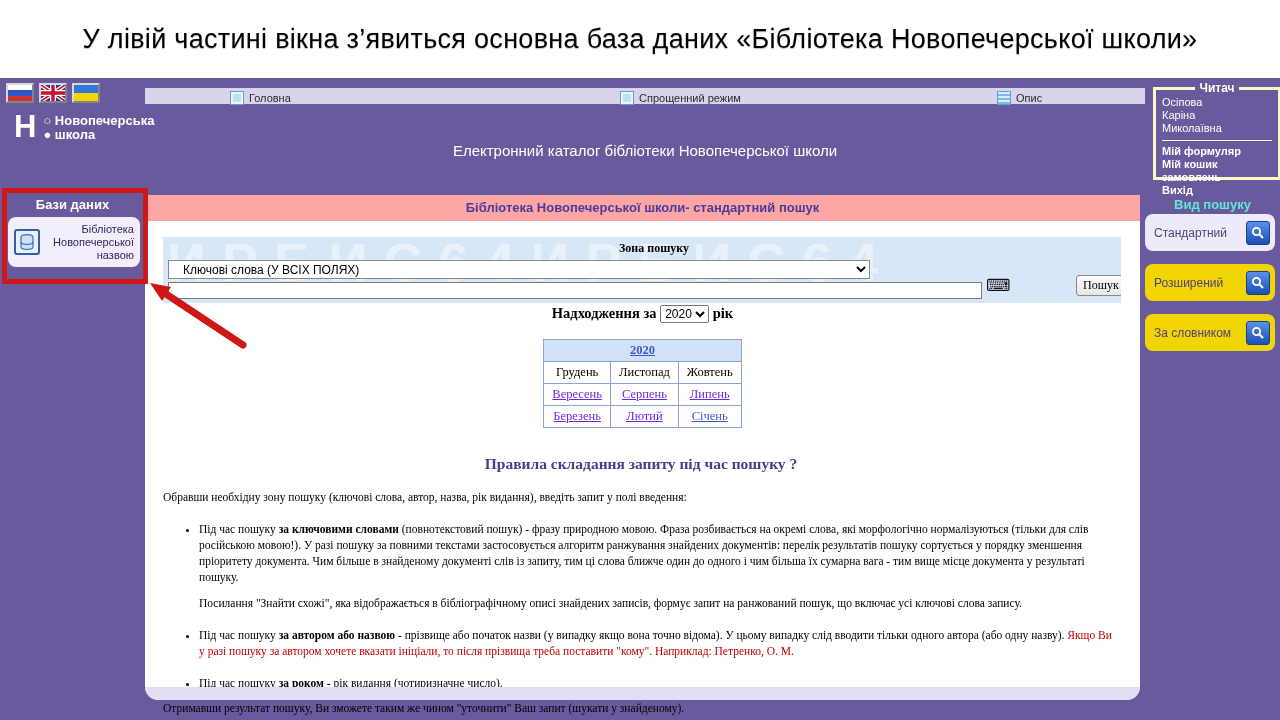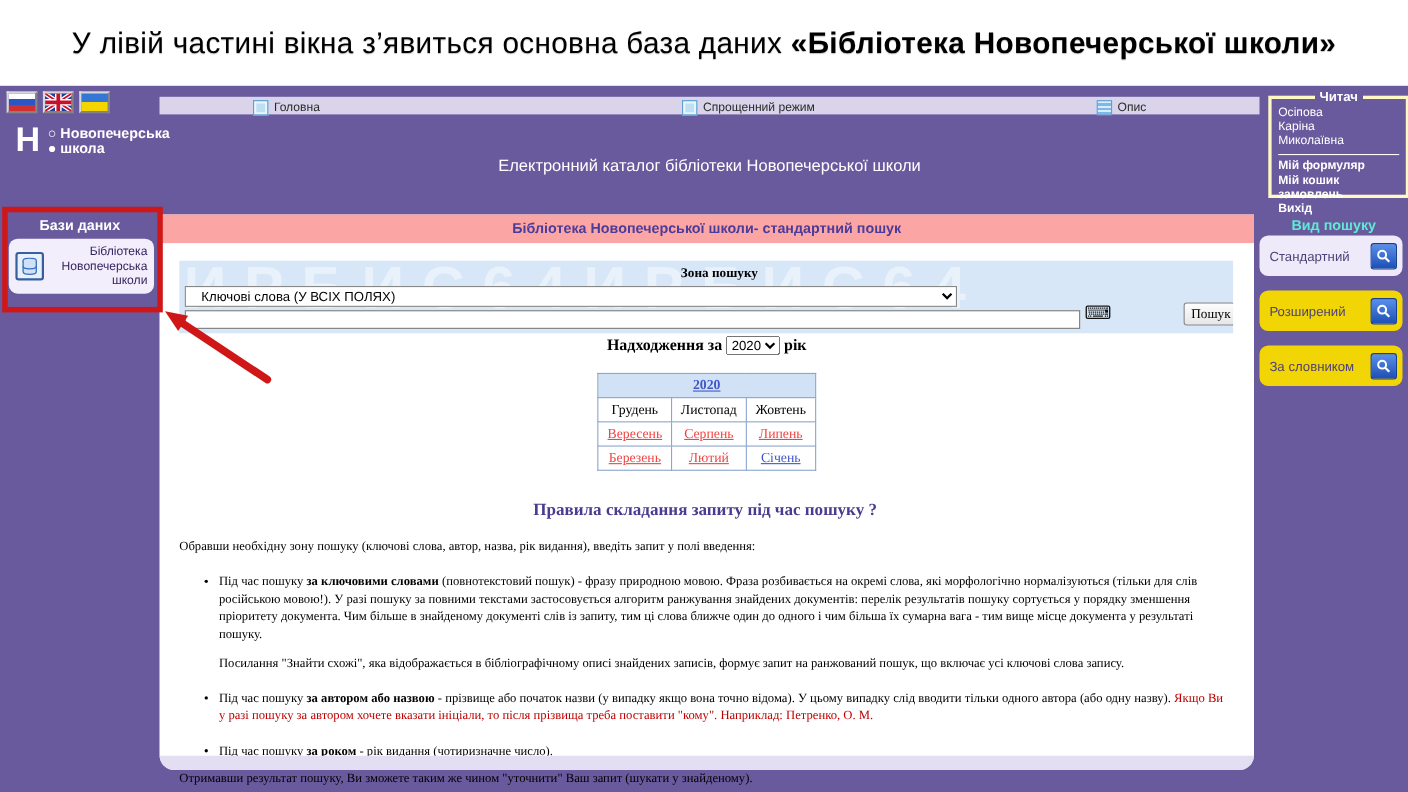--- a/index.html
+++ b/index.html
@@ -2,21 +2,21 @@
 <html><head>
 <meta charset="utf-8">
 <style>
   html,body{margin:0;padding:0;background:#fff;}
   .stage{position:relative;width:1280px;height:720px;overflow:hidden;background:#fff;
          font-family:"Liberation Sans",sans-serif;}
 
   
   .slide-title{position:absolute;top:24px;left:0;width:100%;text-align:center;
     font-size:27px;color:#000;letter-spacing:.3px;text-shadow:0 1px 1px rgba(0,0,0,.25);}
-  .slide-title .bold{font-weight:bold;}
+  .slide-title .bold{font-weight:normal;}
 
   
   .shot{position:absolute;top:78px;left:0;width:1280px;height:642px;background:#695a9d;overflow:hidden;}
 
   
   .flags{position:absolute;top:5px;left:6px;display:flex;gap:5px;}
   .flag{width:24px;height:16px;border:2px outset #d8d8d8;cursor:pointer;}
   .flag-ru{background:linear-gradient(#fff 0 33%,#2b56c6 33% 66%,#d03030 66% 100%);}
   .flag-ua{background:linear-gradient(#3577d6 0 50%,#f5d500 50% 100%);}
   .flag-uk{padding:0;}
@@ -88,21 +88,21 @@
   .arrivals{position:absolute;left:0;top:110px;width:100%;text-align:center;
     font-family:"Liberation Serif",serif;font-weight:bold;font-size:14.5px;}
   .arrivals select{font-size:12px;font-family:"Liberation Sans",sans-serif;}
 
   
   .months{position:absolute;left:0;top:144px;width:100%;display:flex;justify-content:center;}
   .months-t{border-collapse:collapse;font-family:"Liberation Serif",serif;font-size:12.5px;}
   .months-t th,.months-t td{border:1px solid #8aa6cc;padding:3px 8px;text-align:center;background:#fff;}
   .months-t th{background:#d2e2f6;font-weight:bold;}
   .mlink{text-decoration:underline;cursor:pointer;}
-  .lnk-p{color:#ef4444;}
+  .lnk-p{color:#6d28d9;}
   .lnk-b{color:#3f58c6;}
 
   
   .rules{position:absolute;left:18px;top:258px;width:956px;font-family:"Liberation Serif",serif;
     font-size:11.5px;color:#000;line-height:1.4;}
   .rules h2{text-align:center;color:#4b3a8e;font-size:15.5px;margin:0 0 14px;
     font-family:"Liberation Serif",serif;}
   .rules p{margin:0 0 8px;}
   .rules ul{margin:14px 0 0;padding-left:36px;}
   .rules li{margin:16px 0 8px;}
@@ -182,21 +182,21 @@
 
     <div class="db-title">Бази даних</div>
     <div class="db-item">
       <span class="db-icon">
         <svg width="14" height="16" viewBox="0 0 14 16">
           <ellipse cx="7" cy="3" rx="6" ry="2.4" fill="#cfe0f7" stroke="#3a6fc0" stroke-width="1.2"></ellipse>
           <path d="M1,3 V13 a6,2.4 0 0 0 12,0 V3" fill="#cfe0f7" stroke="#3a6fc0" stroke-width="1.2"></path>
           <path d="M1,8 a6,2.4 0 0 0 12,0" fill="none" stroke="#3a6fc0" stroke-width="1.2"></path>
         </svg>
       </span>
-      <span class="db-label">Бібліотека Новопечерська школи</span>
+      <span class="db-label">Бібліотека Новопечерської назвою</span>
     </div>
 
     <div class="red-rect"></div>
     <svg class="annot-svg" viewBox="0 0 1280 642">
       <line x1="243" y1="267" x2="166" y2="216" stroke="#cf1717" stroke-width="7" stroke-linecap="round"></line>
       <polygon points="150,205 171,209 162,223" fill="#cf1717"></polygon>
     </svg>
 
     <div class="main-panel">
       <div class="main-header">Бібліотека Новопечерської школи- стандартний пошук</div>

